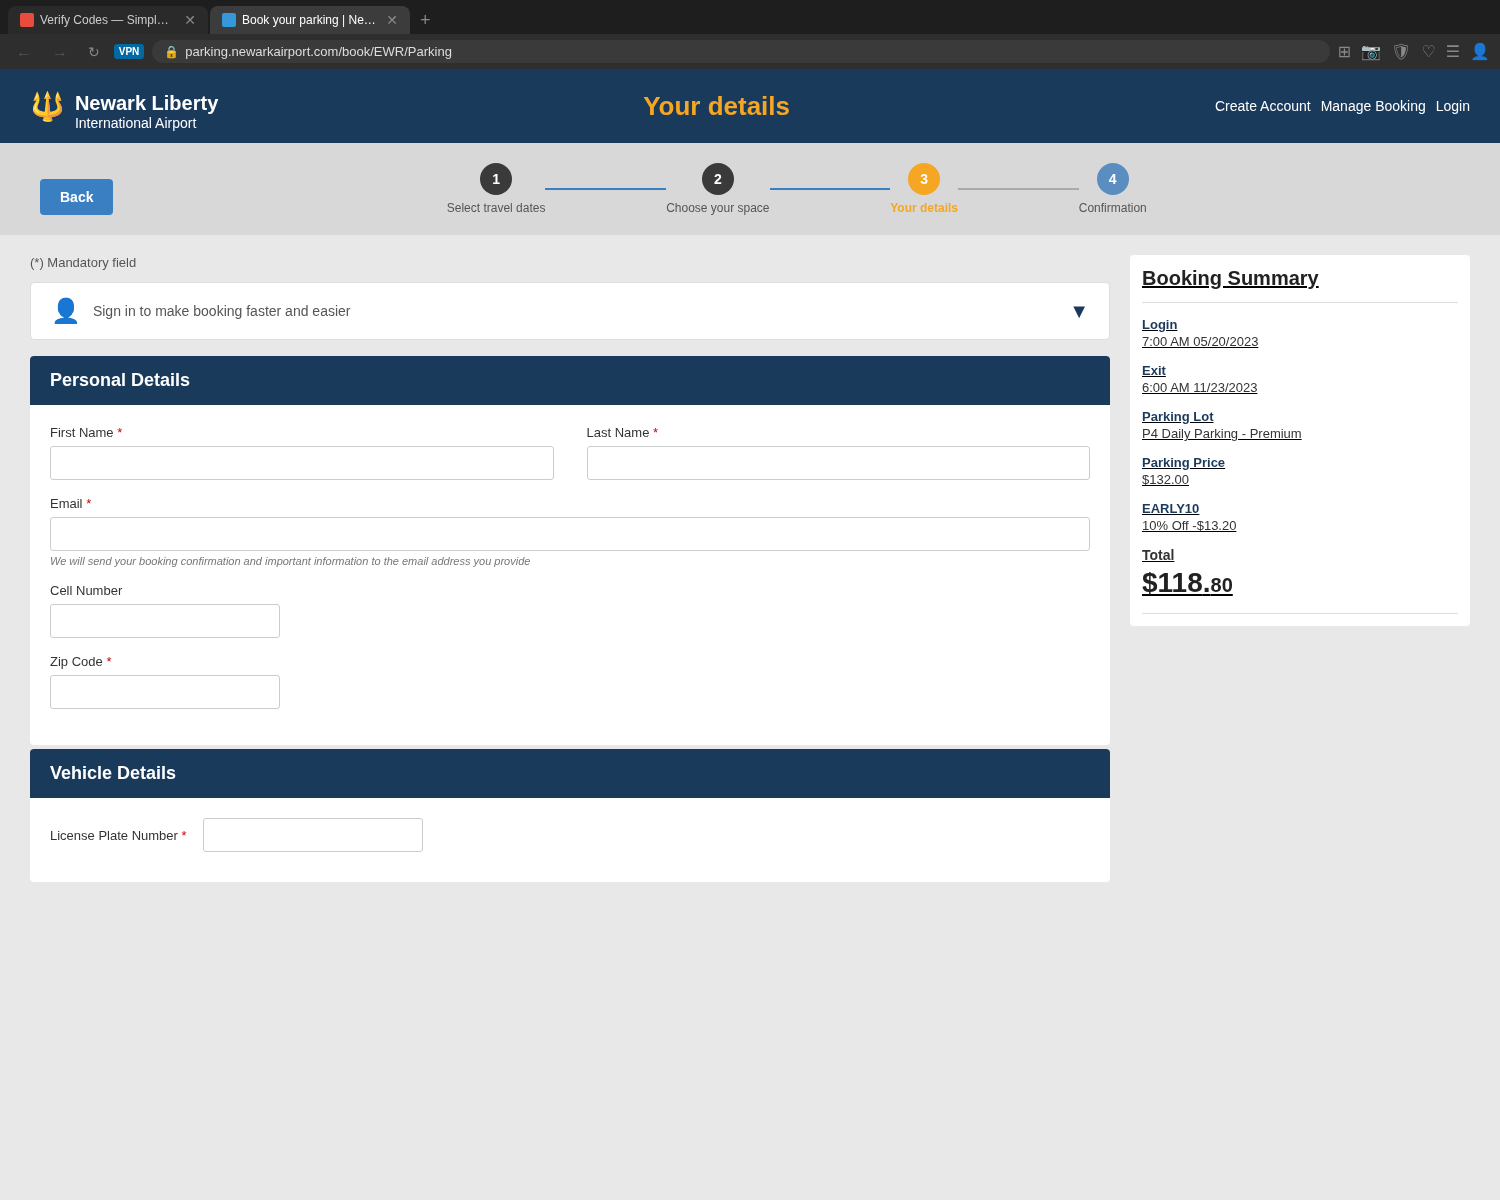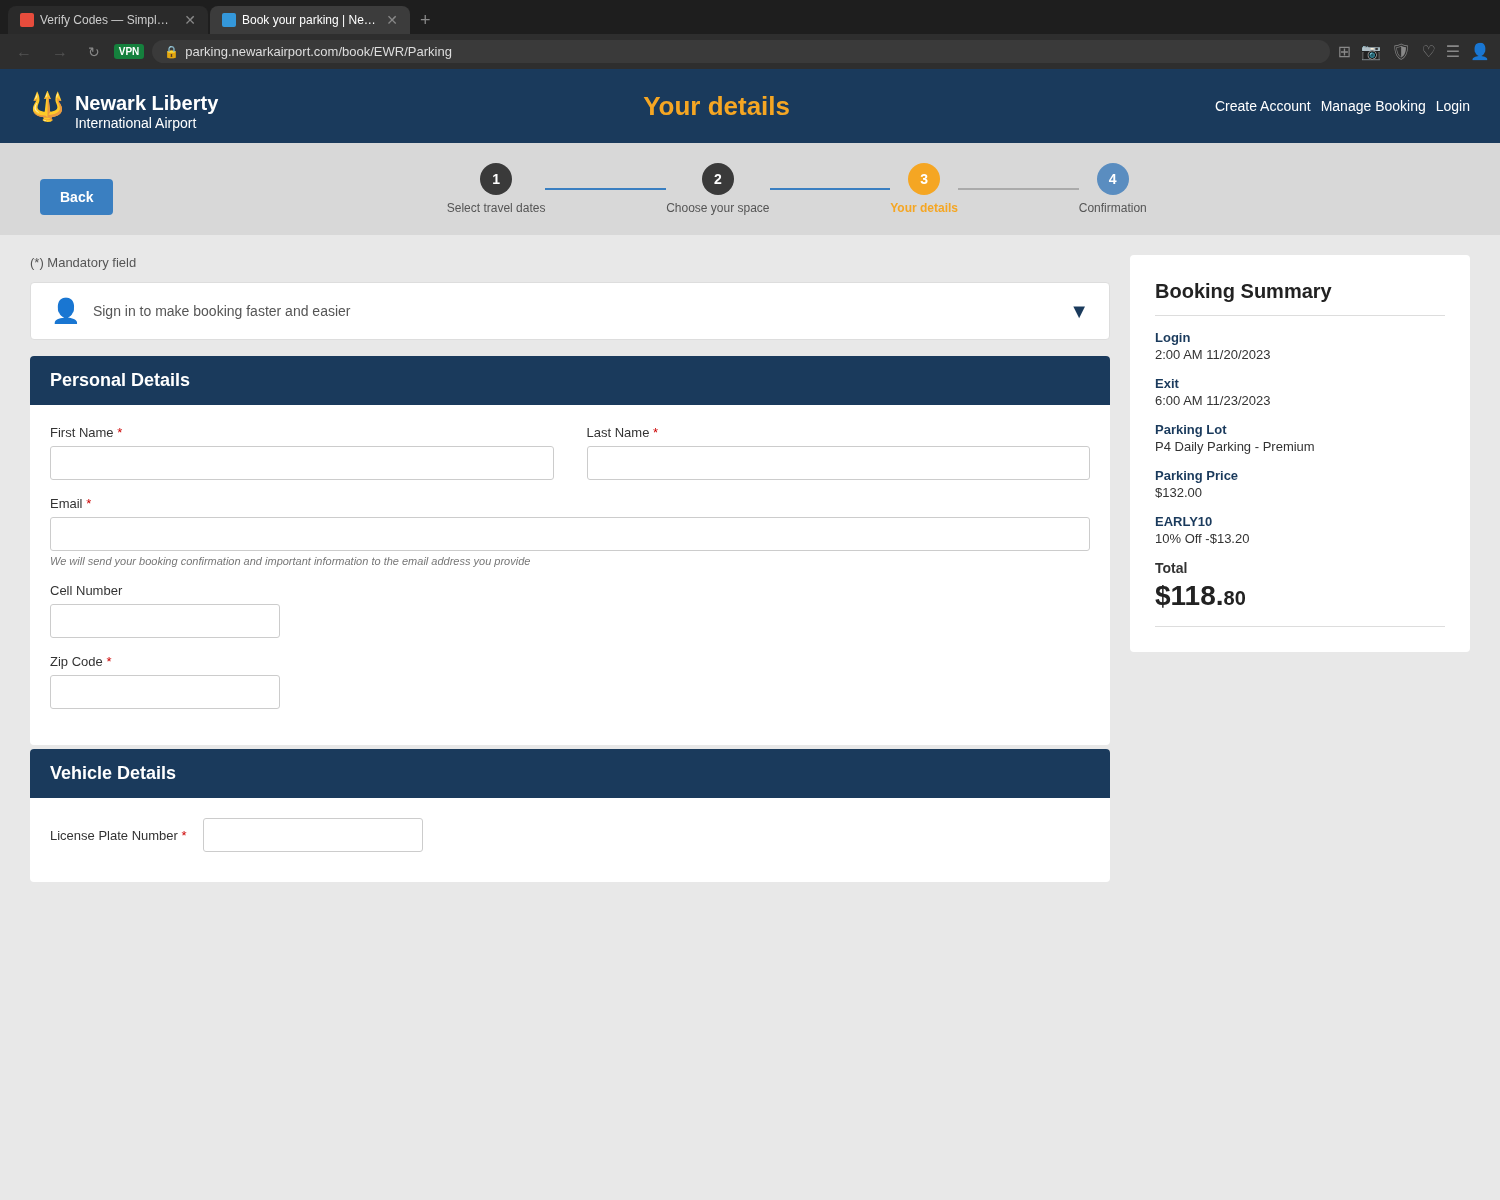--- a/index.html
+++ b/index.html
@@ -12,21 +12,21 @@
     .browser-tab.active { background: #3c3c3c; color: #fff; }
     .browser-tab .tab-favicon { width: 14px; height: 14px; border-radius: 2px; background: #e74c3c; display: inline-block; flex-shrink: 0; }
     .browser-tab .tab-favicon.blue { background: #3498db; }
     .browser-tab .tab-title { white-space: nowrap; overflow: hidden; text-overflow: ellipsis; font-size: 12px; }
     .browser-tab .tab-close { margin-left: 4px; color: #888; font-size: 14px; }
     .tab-add { color: #888; font-size: 18px; padding: 0 8px; cursor: pointer; }
     .browser-toolbar { background: #2e2e2e; display: flex; align-items: center; padding: 6px 10px; gap: 8px; }
     .nav-btn { color: #888; font-size: 16px; cursor: pointer; padding: 2px 6px; }
     .nav-btn.disabled { opacity: 0.4; }
     .refresh-btn { color: #888; font-size: 14px; cursor: pointer; padding: 2px 6px; }
-    .vpn-badge { background: #15803d; color: white; font-size: 10px; font-weight: bold; padding: 2px 5px; border-radius: 3px; }
+    .vpn-badge { background: #0369a1; color: white; font-size: 10px; font-weight: bold; padding: 2px 5px; border-radius: 3px; }
     .address-bar { flex: 1; background: #3a3a3a; border-radius: 20px; display: flex; align-items: center; padding: 4px 12px; gap: 6px; }
     .lock-icon { color: #aaa; font-size: 12px; }
     .address-text { color: #ddd; font-size: 13px; flex: 1; }
     .toolbar-icons { display: flex; gap: 10px; align-items: center; color: #888; font-size: 16px; }
 
     
     .site-header { background: #1a3a5c; padding: 12px 30px; display: flex; align-items: center; justify-content: space-between; }
     .site-logo { display: flex; align-items: center; gap: 10px; }
     .logo-icon { color: #f0c040; font-size: 28px; }
     .logo-text { color: white; margin-top: 10px; }
@@ -71,21 +71,21 @@
 
     .form-row { display: flex; gap: 33px; margin-bottom: 16px; }
     .form-group { flex: 1; }
     .form-label { font-size: 13px; color: #333; margin-bottom: 6px; display: block; }
     .required { color: #c00; }
     .form-input { width: 100%; border: 1px solid #ccc; border-radius: 3px; padding: 8px 10px; font-size: 14px; outline: none; }
     .helper-text { font-size: 11px; color: #777; margin-top: 4px; font-style: italic; }
 
     
     .summary-panel { width: 340px; flex-shrink: 0; }
-    .summary-box { background: white; border-radius: 4px; padding: 25px; }
+    .summary-box { background: white; border-radius: 4px; padding: 12px; text-decoration: underline; }
     .summary-title { font-size: 20px; font-weight: bold; color: #222; margin-bottom: 12px; }
     .summary-divider { border: none; border-top: 1px solid #ddd; margin-bottom: 14px; }
     .summary-row { margin-bottom: 14px; }
     .summary-label { font-size: 13px; font-weight: bold; color: #1a3a5c; margin-bottom: 2px; }
     .summary-value { font-size: 13px; color: #333; }
     .summary-total-label { font-size: 14px; font-weight: bold; color: #333; margin-bottom: 4px; }
     .summary-total-price { font-size: 28px; font-weight: bold; color: #222; }
     .summary-total-price .cents { font-size: 20px; }
     .summary-bottom-divider { border: none; border-top: 1px solid #ddd; margin-top: 14px; }
 
@@ -267,21 +267,21 @@
     </div>
   </div>
 
   <div class="summary-panel">
     <div class="summary-box">
       <h2 class="summary-title">Booking Summary</h2>
       <hr class="summary-divider">
 
       <div class="summary-row">
         <div class="summary-label">Login</div>
-        <div class="summary-value">2:00 AM 11/20/2023</div>
+        <div class="summary-value">7:00 AM 05/20/2023</div>
       </div>
 
       <div class="summary-row">
         <div class="summary-label">Exit</div>
         <div class="summary-value">6:00 AM 11/23/2023</div>
       </div>
 
       <div class="summary-row">
         <div class="summary-label">Parking Lot</div>
         <div class="summary-value">P4 Daily Parking - Premium</div>

